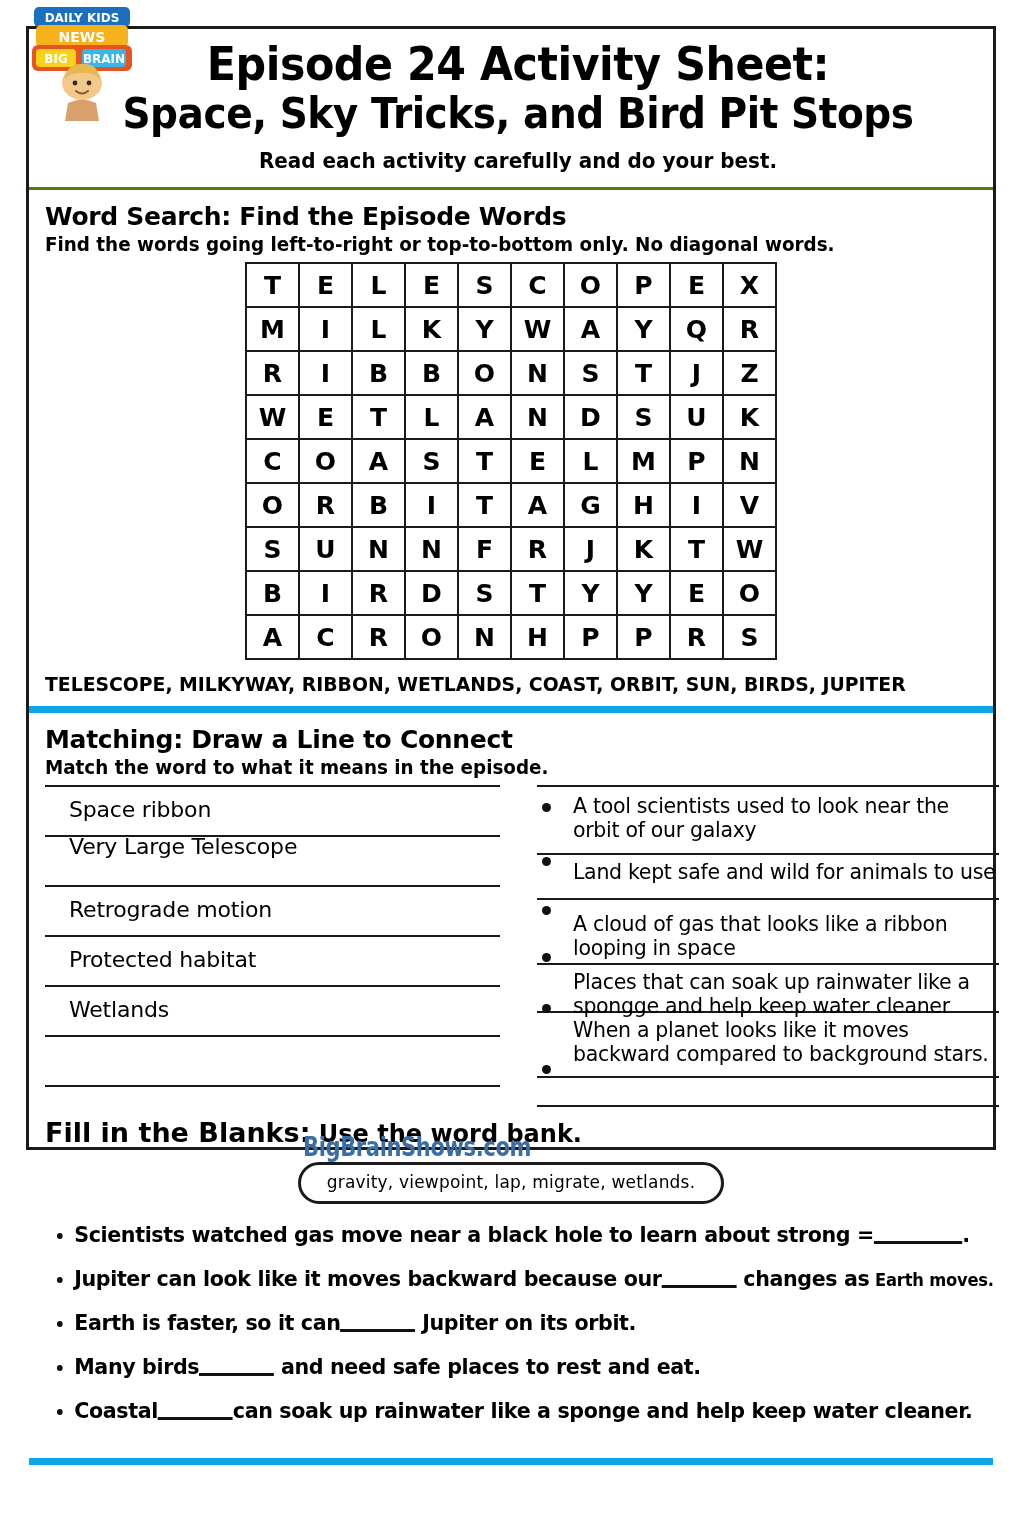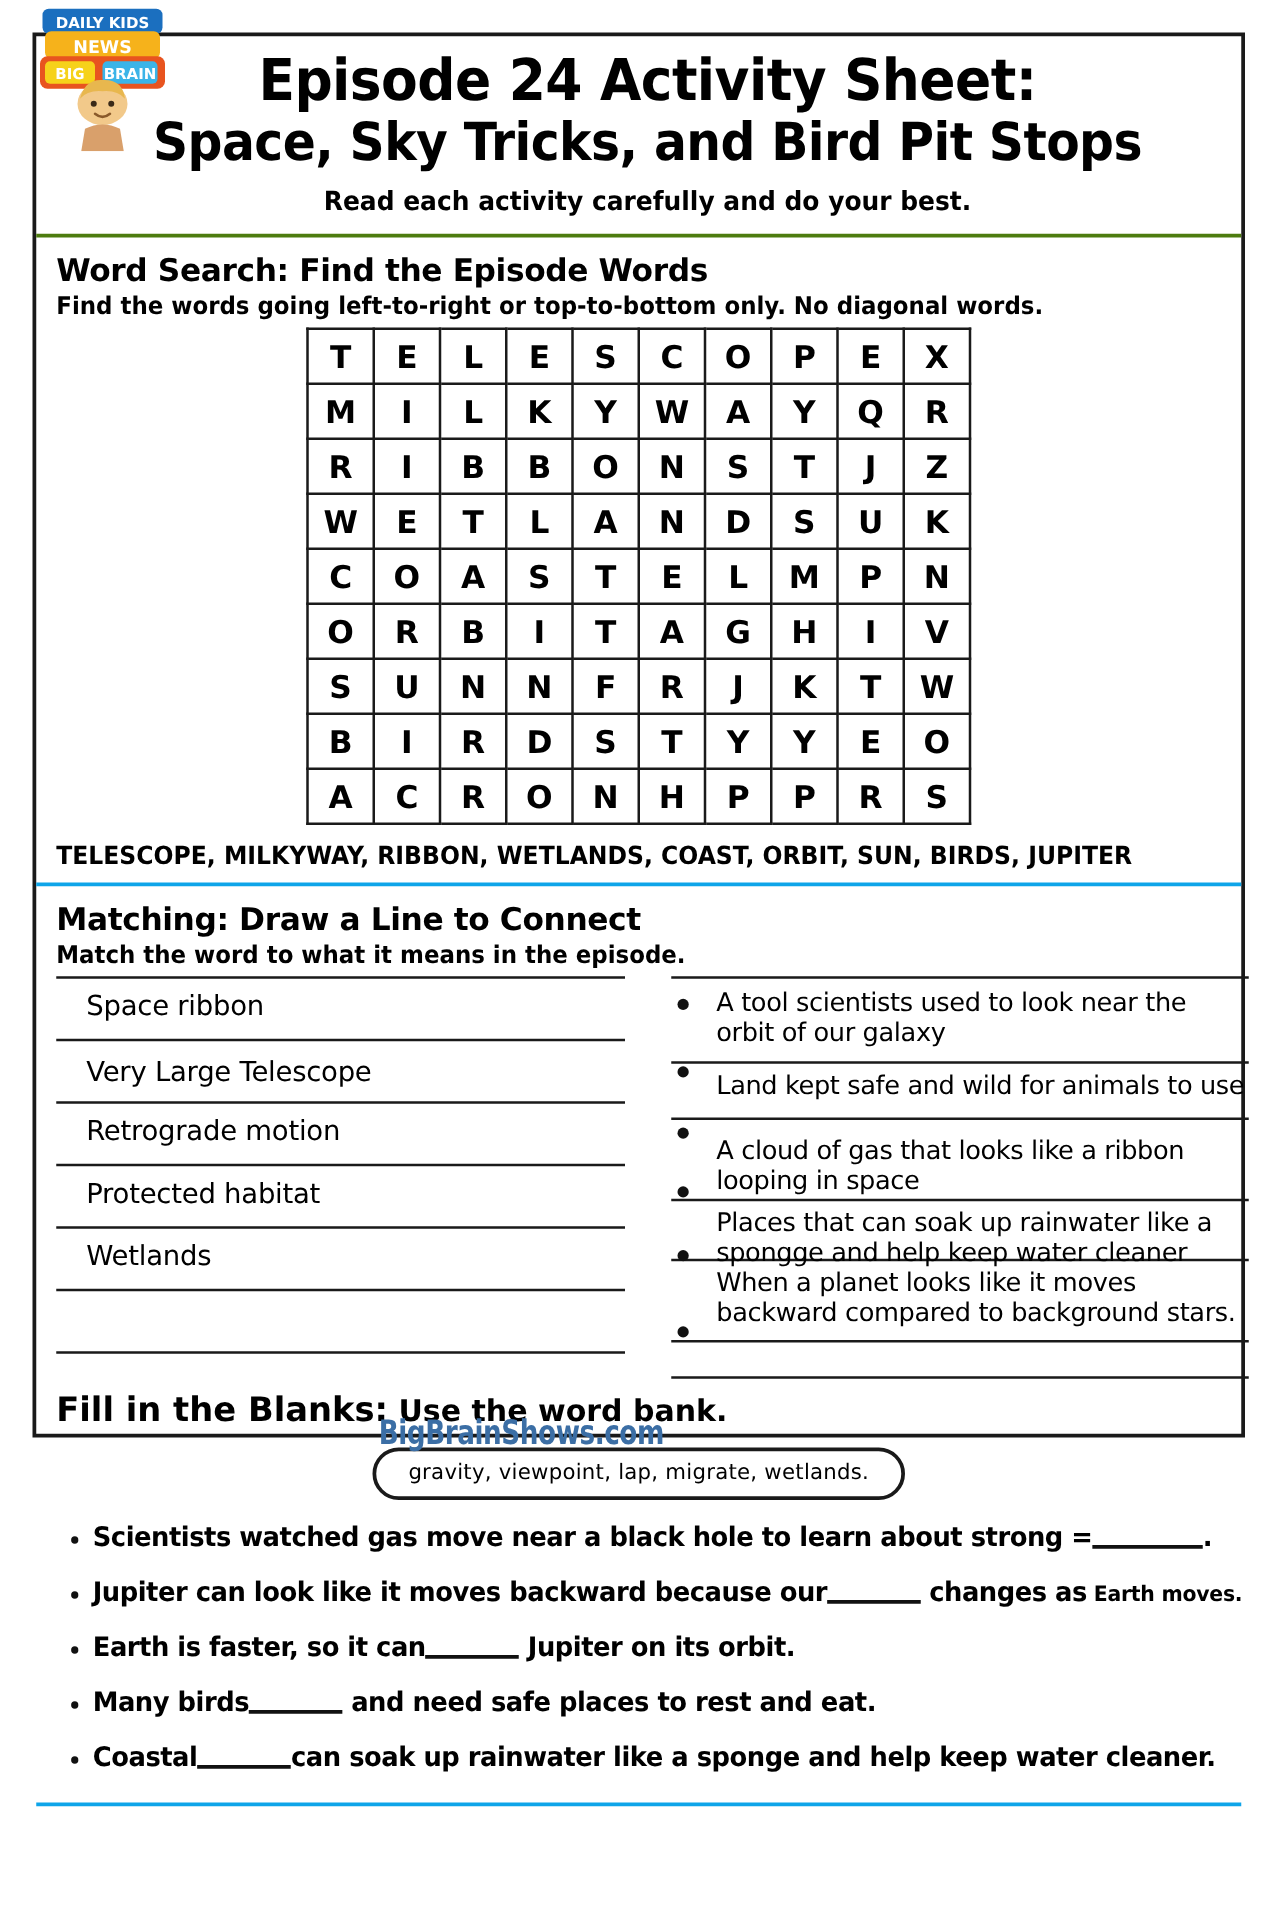--- a/index.html
+++ b/index.html
@@ -65,21 +65,21 @@
     left: -3px; top: -26px;
     width: 112px; height: 118px;
     z-index: 30;
     pointer-events: none;
   }
 
   
   .section {
     padding: 10px 16px 8px 16px;
   }
-  .sec-border { border-bottom: 3px solid #0ea5e9; }
+  .sec-border { border-bottom: 7px solid #0ea5e9; }
 
   .sec-head {
     font-family: "DejaVu Sans", sans-serif;
     font-weight: 700;
     font-size: 25px;
     letter-spacing: -0.3px;
     margin: 2px 0 2px 0;
   }
   .sec-head .light {
     font-weight: 700;
@@ -389,32 +389,32 @@
               <td>P</td>
               <td>R</td>
               <td>S</td>
             </tr>
           </tbody>
         </table>
     </div>
     <div id="wordlist">TELESCOPE, MILKYWAY, RIBBON, WETLANDS, COAST, ORBIT, SUN, BIRDS, JUPITER</div>
   </div>
 
-  <div class="section sec-border" style="padding-bottom:4px;">
+  <div class="section sec-border" style="padding-bottom:16px;">
     <div class="sec-head">
       <span class="light">Matching</span><span>: Draw a Line to Connect</span>
     </div>
     <div class="sec-sub">Match the word to what it means in the episode.</div>
 
     <div id="matching-body">
       <div class="mcol" id="mleft">
           <div class="hrule" style="top: 0px;"></div>
           <div class="mterm" style="top: 12px;">Space ribbon</div>
           <div class="hrule" style="top: 50px;"></div>
-          <div class="mterm" style="top: 65px;">Very Large Telescope</div>
+          <div class="mterm" style="top: 49px;">Very Large Telescope</div>
           <div class="hrule" style="top: 100px;"></div>
           <div class="mterm" style="top: 112px;">Retrograde motion</div>
           <div class="hrule" style="top: 150px;"></div>
           <div class="mterm" style="top: 162px;">Protected habitat</div>
           <div class="hrule" style="top: 200px;"></div>
           <div class="mterm" style="top: 212px;">Wetlands</div>
           <div class="hrule" style="top: 250px;"></div>
           <div class="hrule" style="top: 300px;"></div>
         </div>
       <div class="mcol" id="mright">

